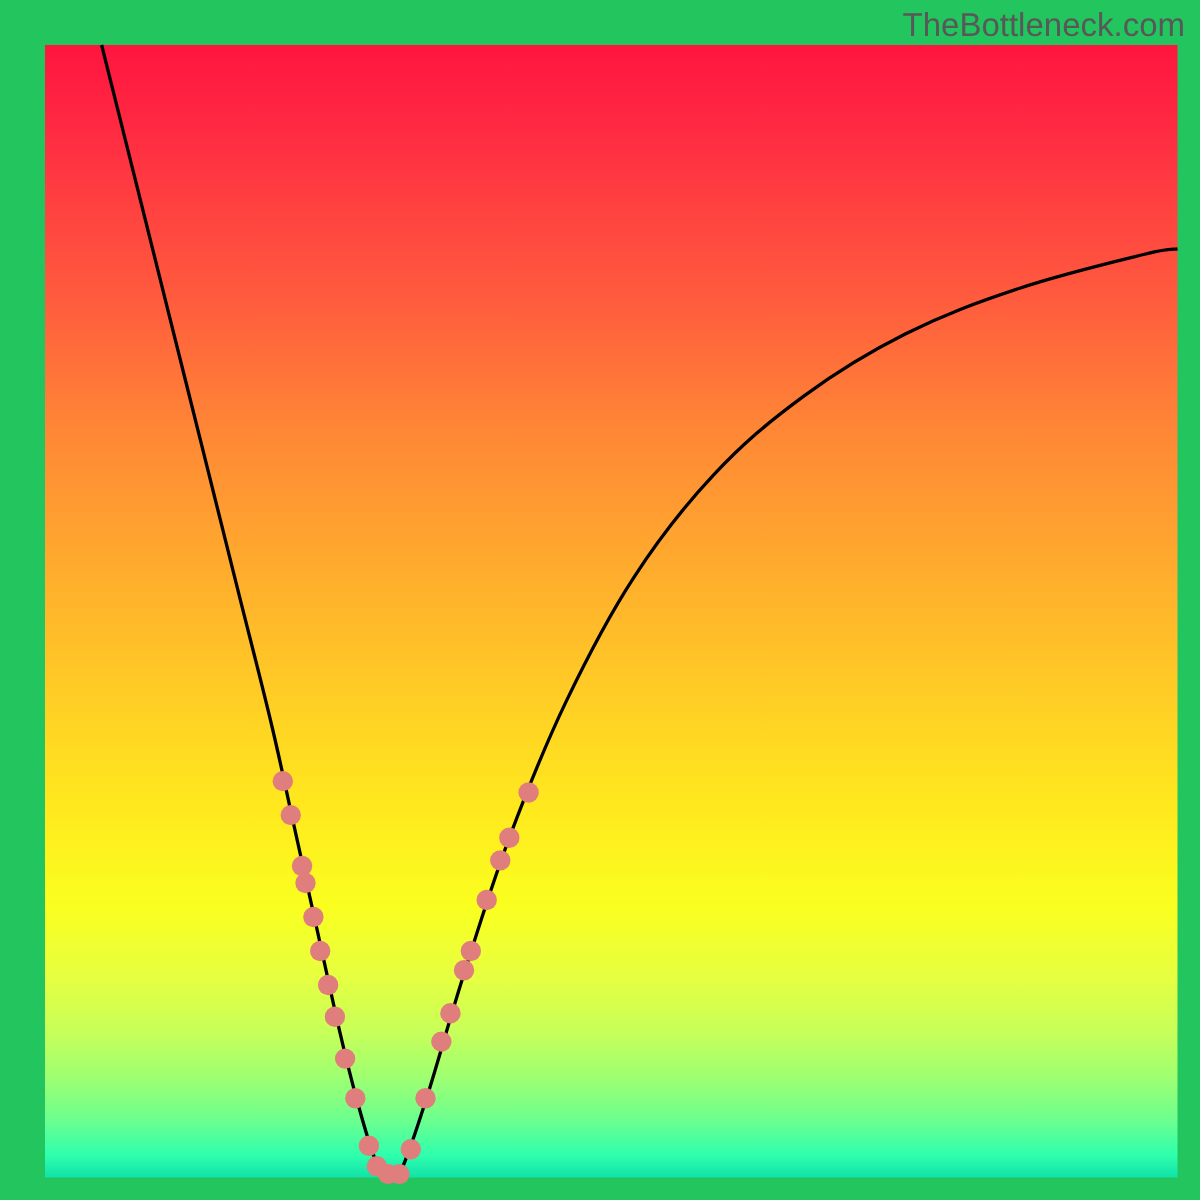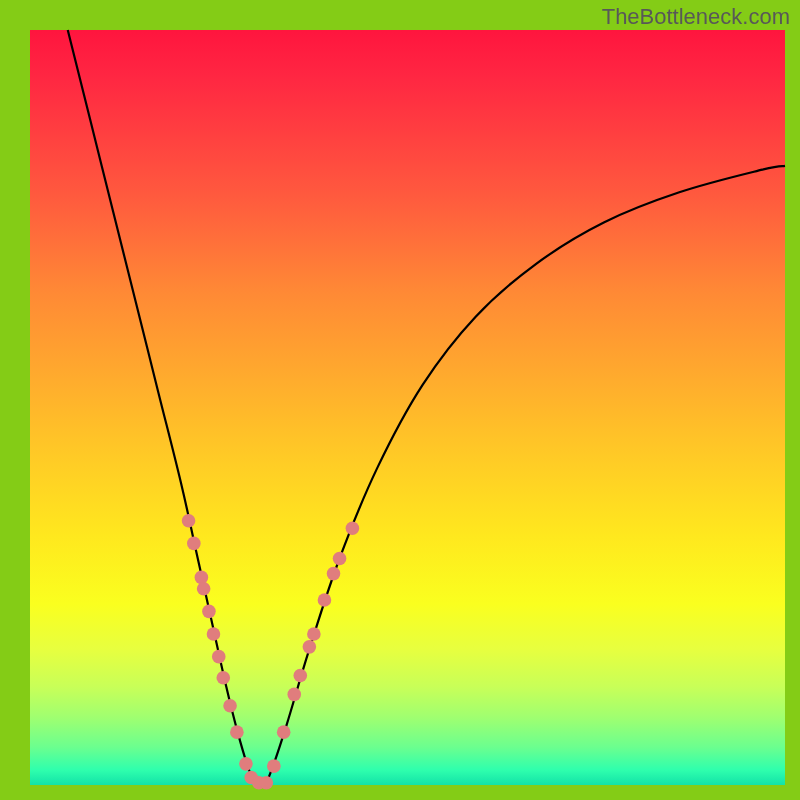--- a/index.html
+++ b/index.html
@@ -8,21 +8,21 @@
     width: 800px;
     height: 800px;
     overflow: hidden;
     background: #000;
     font-family: Arial, Helvetica, sans-serif;
   }
   .frame {
     position: absolute;
     left: 0; top: 0;
     width: 800px; height: 800px;
-    background: #84cc16;
+    background: #22c55e;
   }
   .plot {
     position: absolute;
     left: 30px;
     top: 30px;
     width: 755px;
     height: 755px;
     background: linear-gradient(to bottom,
       #ff153e 0%,
       #ff2642 6%,

